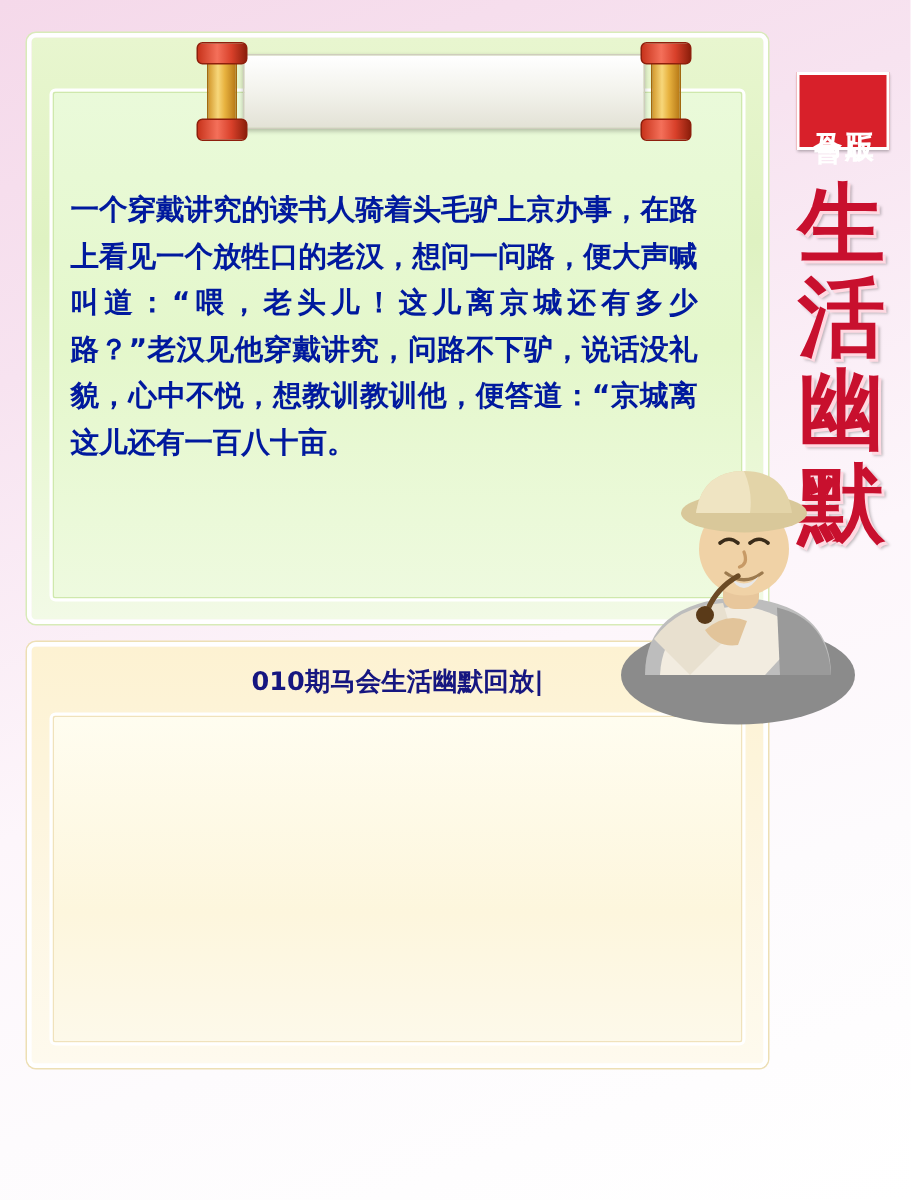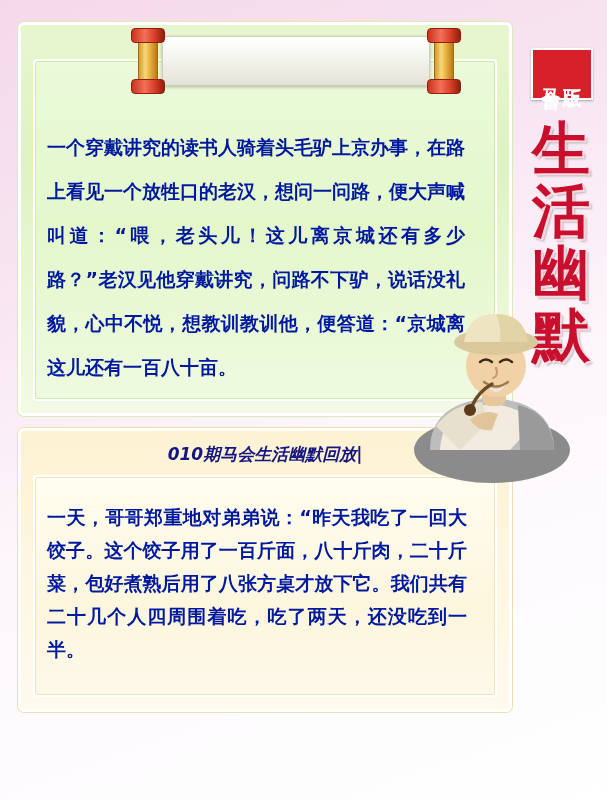--- a/index.html
+++ b/index.html
@@ -102,21 +102,21 @@
   .rod-cap.bottom { bottom: -2px; }
 
   
   .top-text {
     position: absolute;
     left: 26px;
     top: 100px;
     width: 418px;
     font-family: "DejaVu Sans", sans-serif;
     font-size: 19px;
-    line-height: 44px;
+    line-height: 31px;
     color: #00199e;
     font-weight: bold;
     text-align: justify;
     z-index: 4;
   }
 
   
   .side-title {
     position: absolute;
     right: 6px;
@@ -189,21 +189,20 @@
   .bottom-header {
     position: absolute;
     left: 0;
     right: 0;
     top: 12px;
     text-align: center;
     font-family: "DejaVu Sans", sans-serif;
     font-size: 17px;
     font-weight: bold;
     color: #161680;
-    font-style: italic;
   }
   .bottom-inner {
     position: absolute;
     left: 12px;
     top: 44px;
     right: 12px;
     bottom: 12px;
     background: linear-gradient(180deg, #fffdf0 0%, #fdf6dd 60%, #fdf9ea 100%);
     border: 2px solid #ffffff;
     border-radius: 4px;
@@ -283,14 +282,13 @@
   <path d="M84 82 q12 9 24 0" stroke="#9c7a4e" stroke-width="2.2" fill="none" stroke-linecap="round"></path>
   <path d="M86 84 q10 16 20 0 q-10 10 -20 0 z" fill="#e8e8e8"></path>
 
   <path d="M92 84 q-14 8 -20 22" stroke="#6b4a24" stroke-width="3.5" fill="none" stroke-linecap="round"></path>
   <circle cx="70" cy="110" r="6" fill="#5a3a18"></circle>
 </svg>
 
 <div class="bottom-panel">
   <div class="bottom-header">010期马会生活幽默回放|</div>
   <div class="bottom-inner"></div>
-  <div class="bottom-text">一天，哥哥郑重地对弟弟说：“昨天我吃了一回大饺子。这个饺子用了一百斤面，八十斤肉，二十斤菜，包好煮熟后用了八张方桌才放下它。我们共有二十几个人四周围着吃，吃了两天，还没吃到一半。</div>
 </div>
 
 </body></html>

